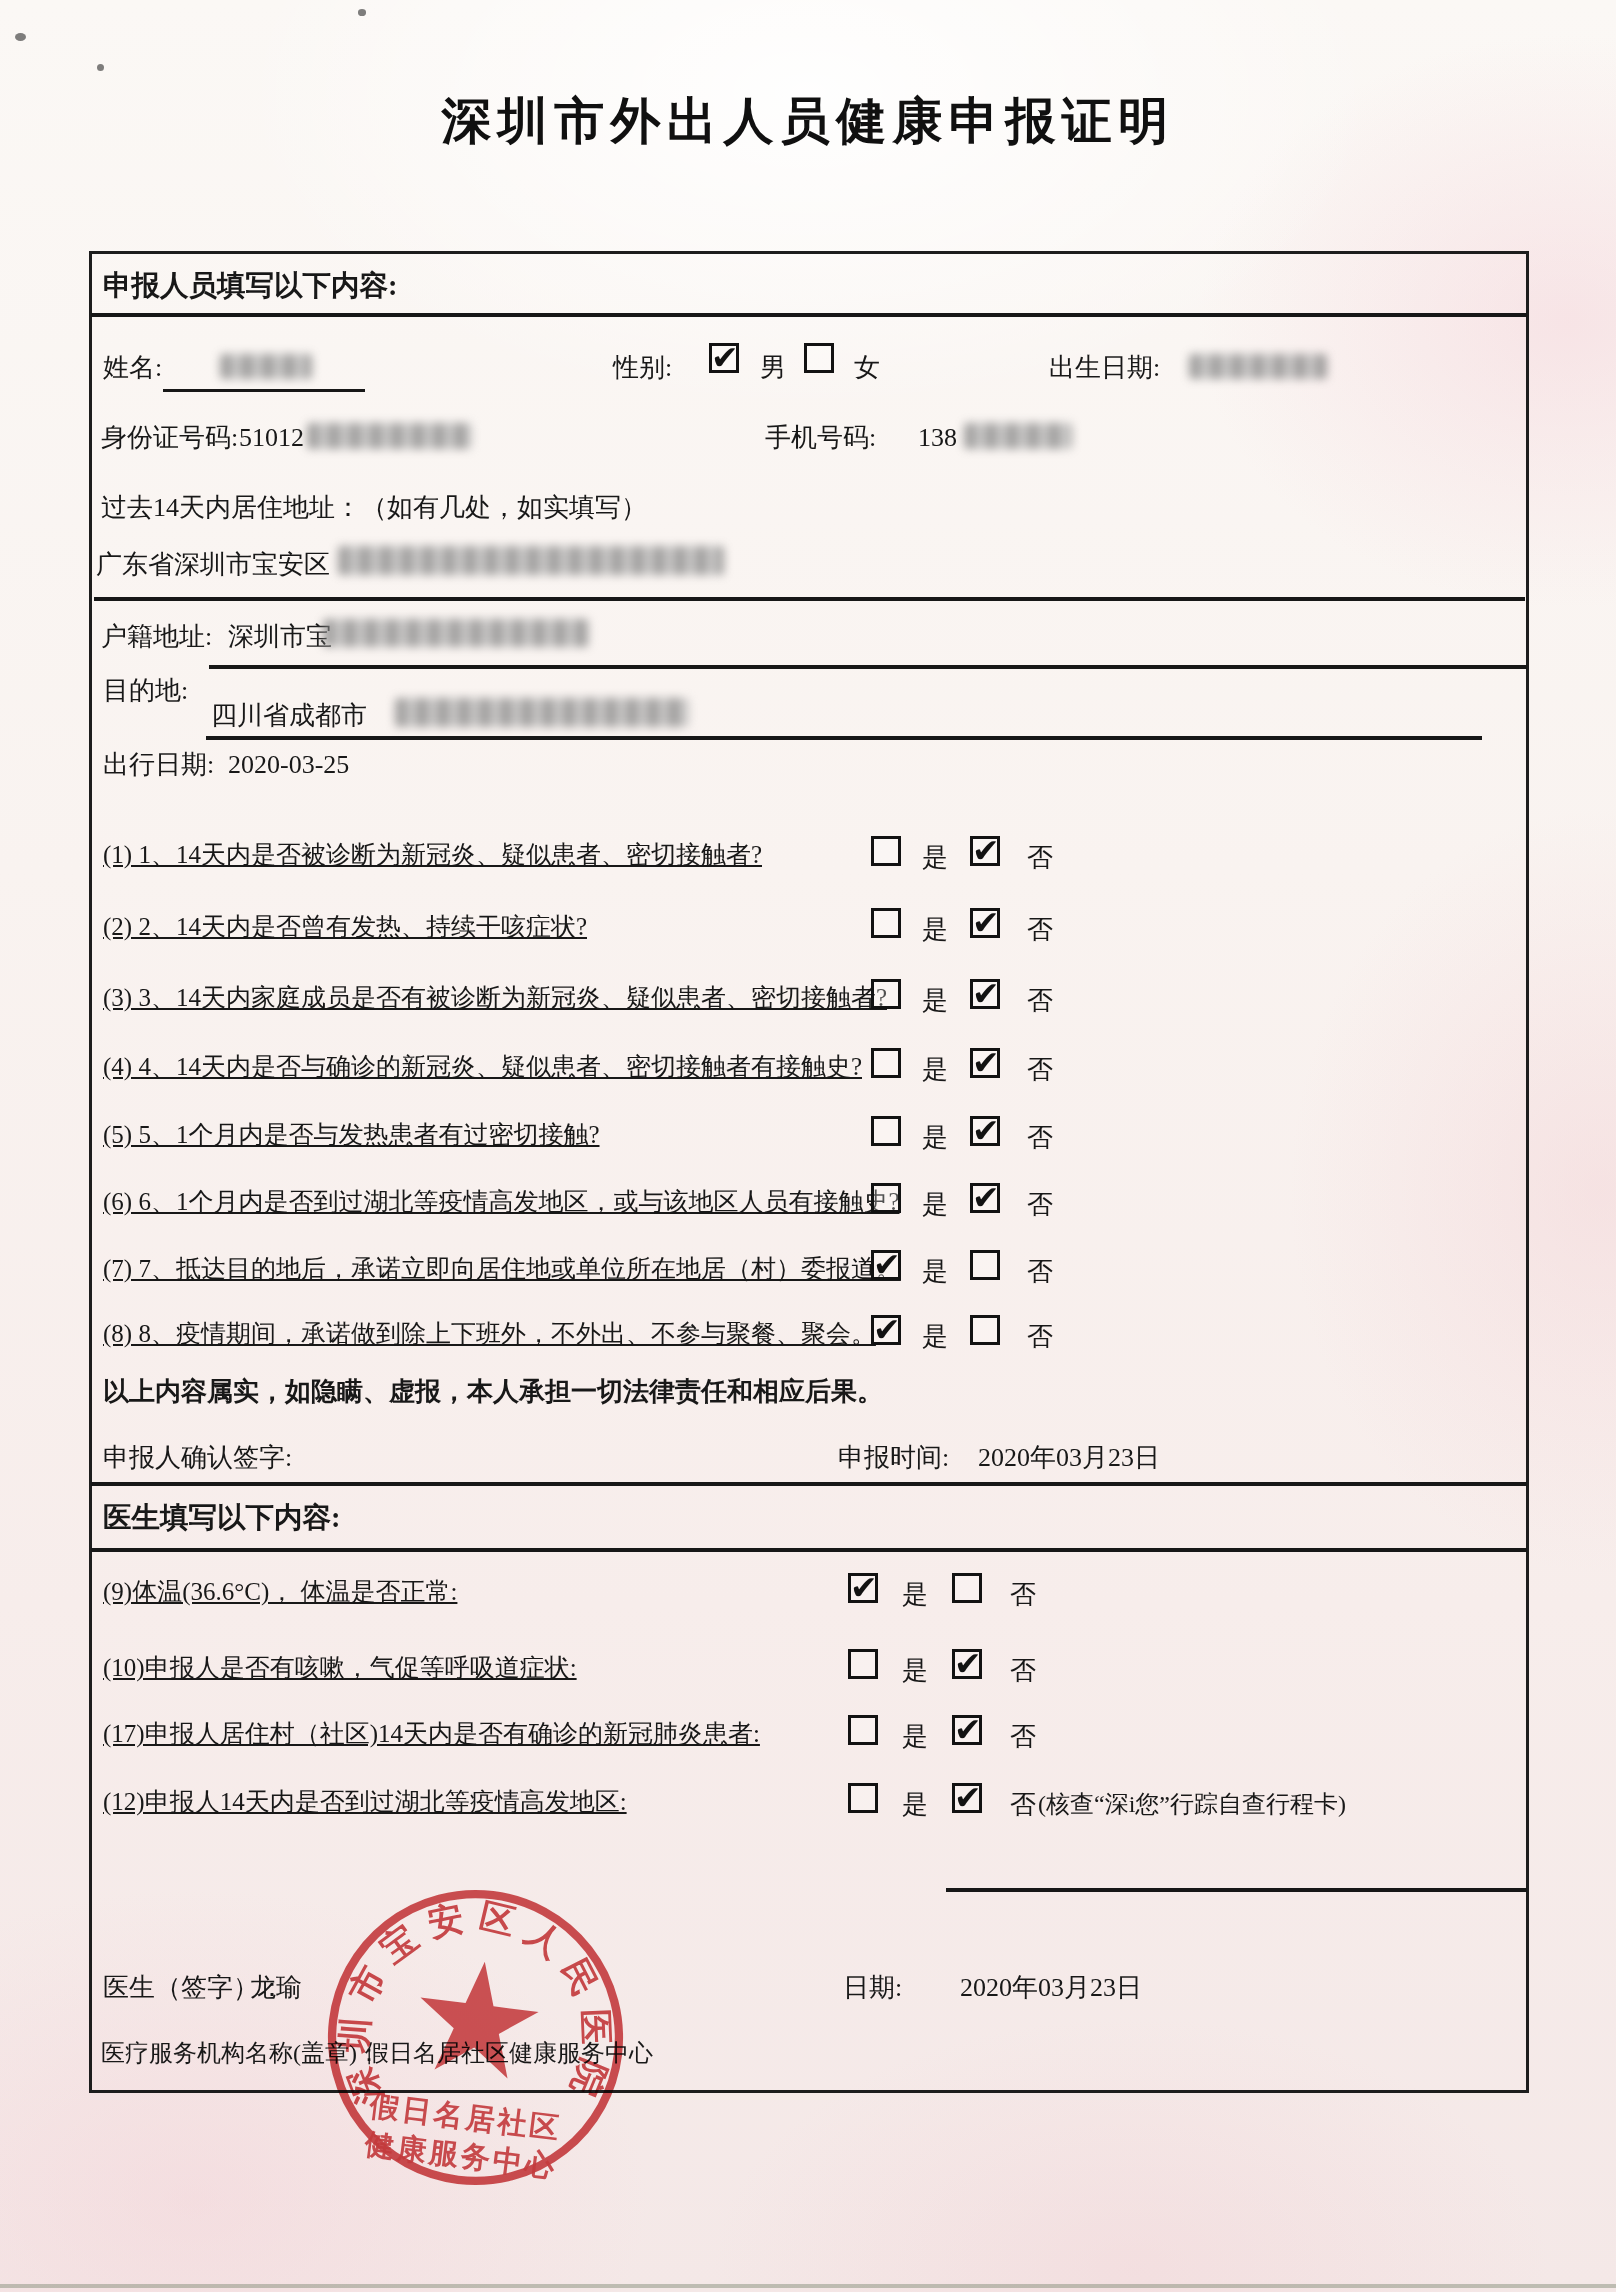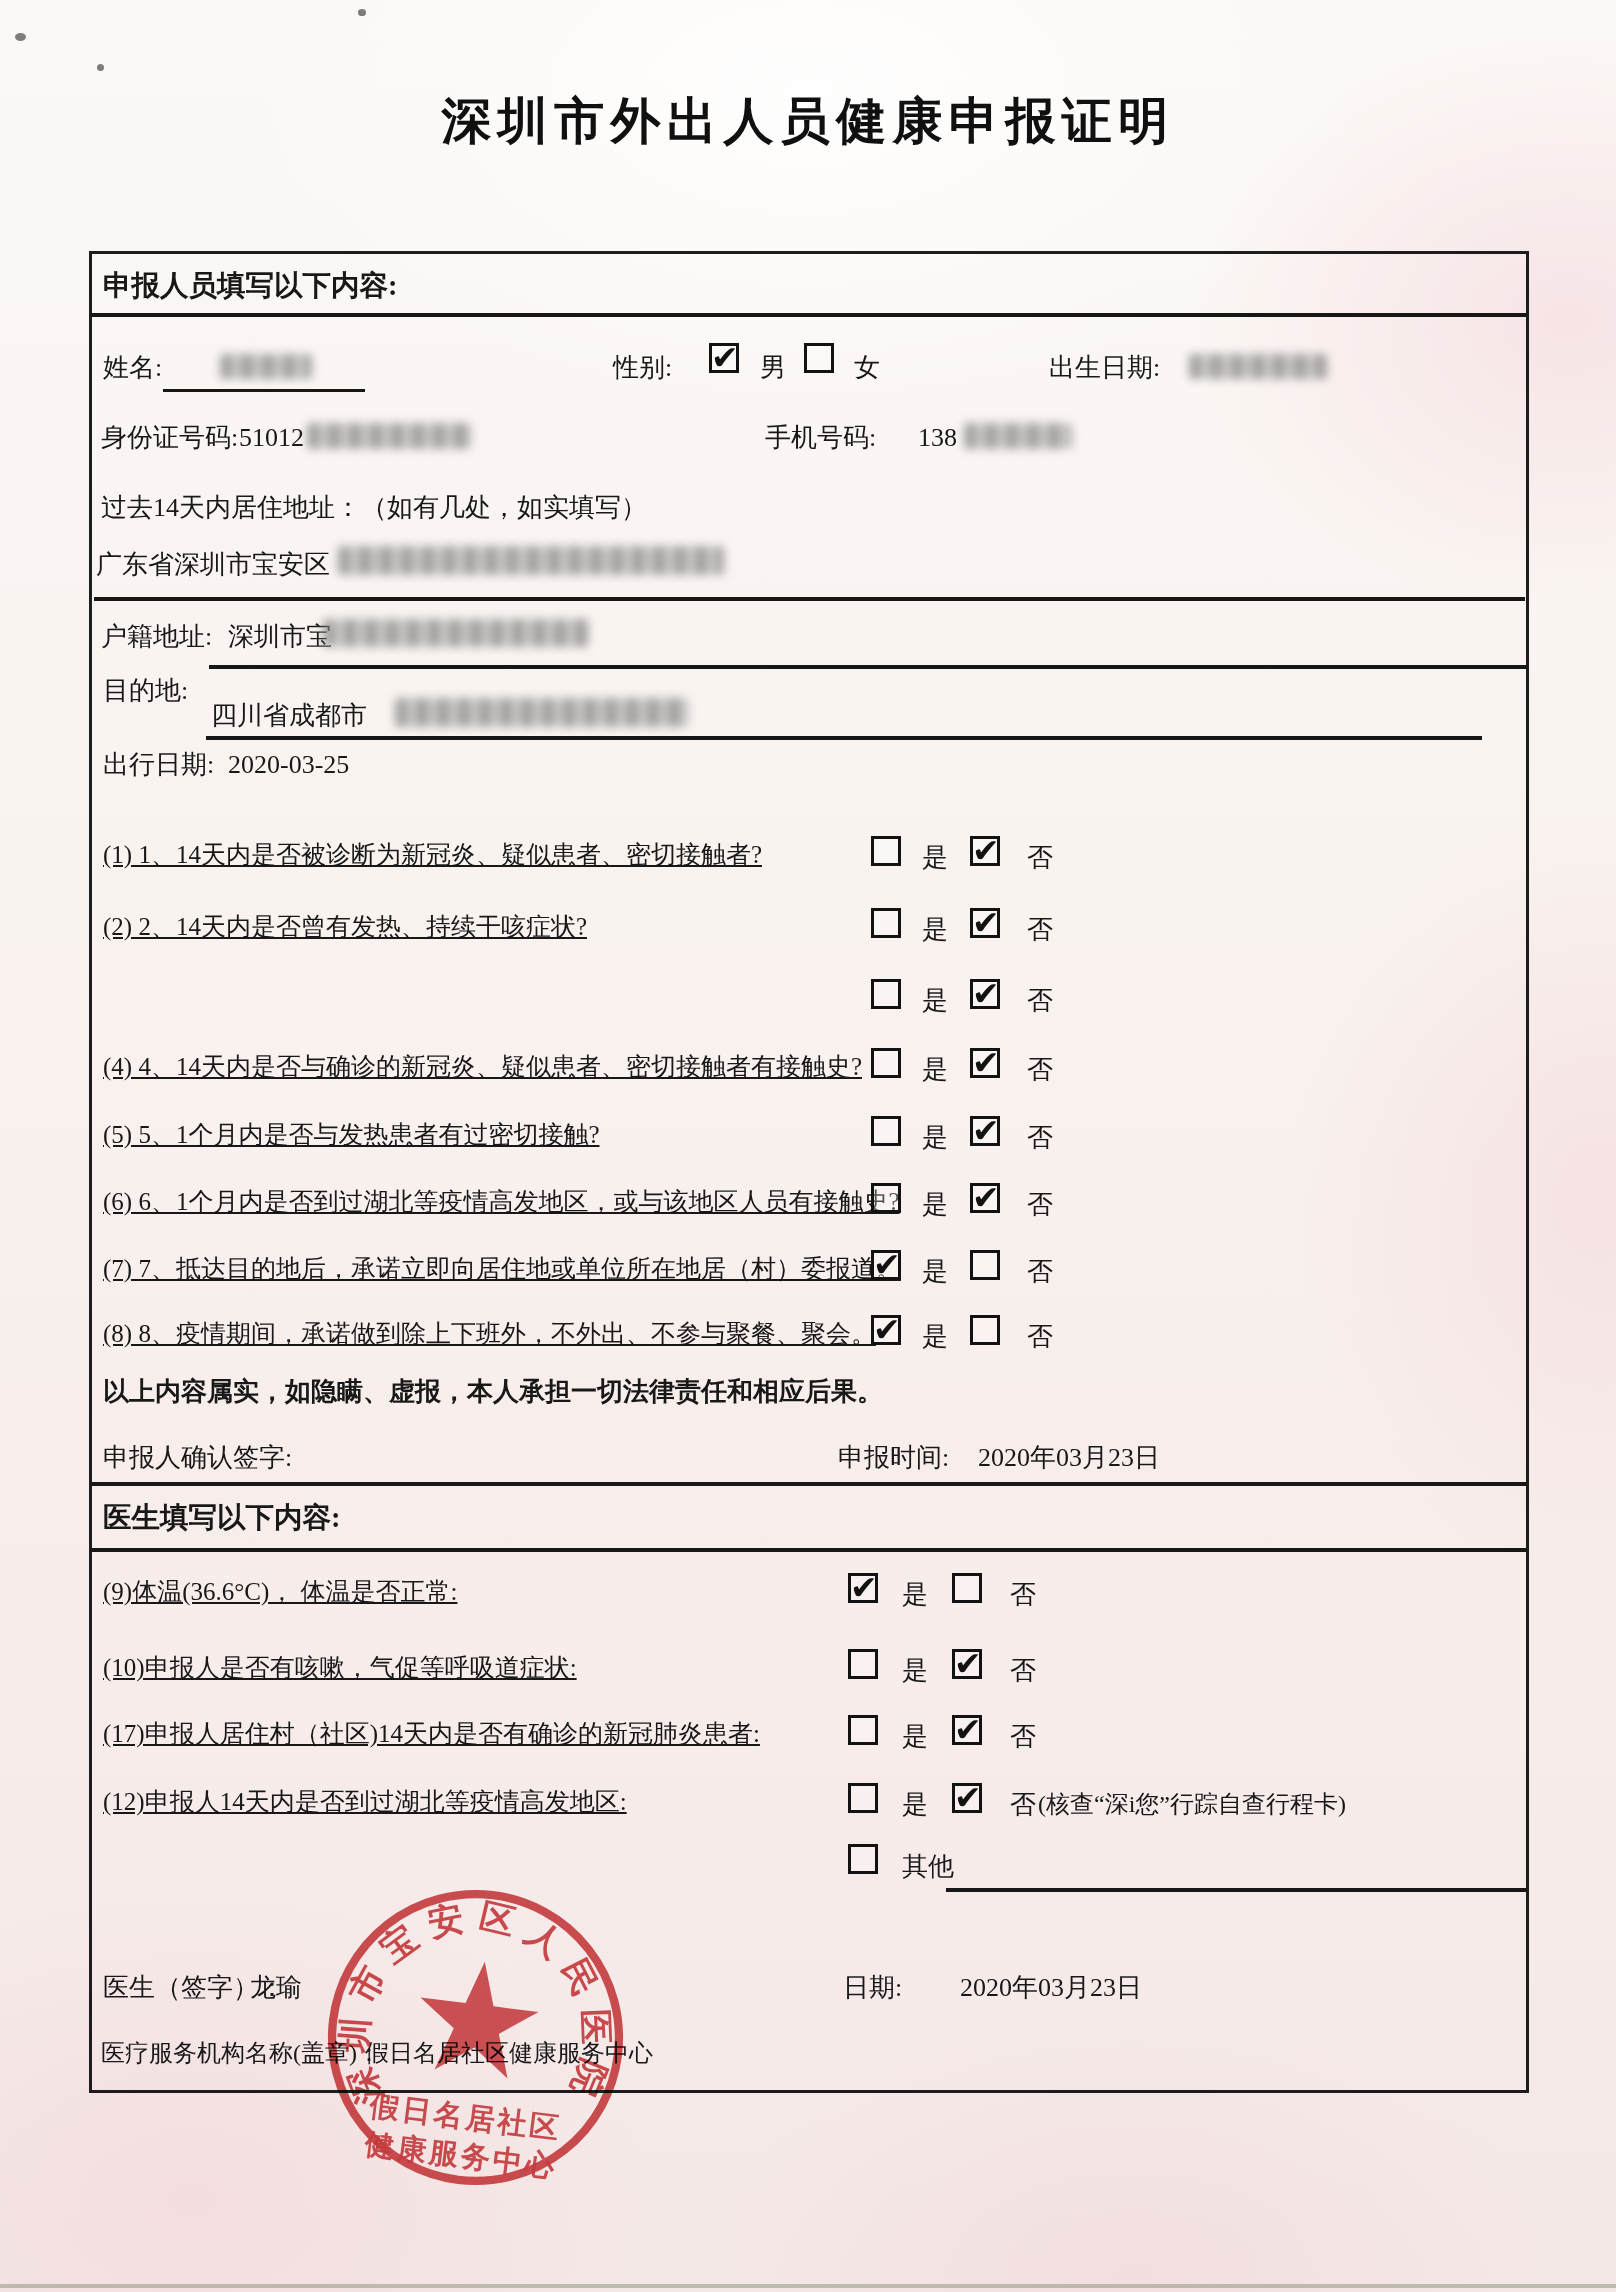--- a/index.html
+++ b/index.html
@@ -103,20 +103,21 @@
     <div class="t" style="left:1027px;top:1.8px;">否</div>
   </div>
   <div class="abs" style="left:0;top:912px;width:100%;height:40px;">
     <div class="t q" style="left:103px;top:0;">(2) 2、14天内是否曾有发热、持续干咳症状?</div>
     <div class="cb" style="left:871px;top:-3.7px;"></div>
     <div class="t" style="left:922px;top:1.8px;">是</div>
     <div class="cb checked" style="left:970px;top:-3.7px;"></div>
     <div class="t" style="left:1027px;top:1.8px;">否</div>
   </div>
   <div class="abs" style="left:0;top:983px;width:100%;height:40px;">
+    <div class="t q" style="left:103px;top:0;">(3) 3、14天内家庭成员是否有被诊断为新冠炎、疑似患者、密切接触者?</div>
     <div class="cb" style="left:871px;top:-3.7px;"></div>
     <div class="t" style="left:922px;top:1.8px;">是</div>
     <div class="cb checked" style="left:970px;top:-3.7px;"></div>
     <div class="t" style="left:1027px;top:1.8px;">否</div>
   </div>
   <div class="abs" style="left:0;top:1052px;width:100%;height:40px;">
     <div class="t q" style="left:103px;top:0;">(4) 4、14天内是否与确诊的新冠炎、疑似患者、密切接触者有接触史?</div>
     <div class="cb" style="left:871px;top:-3.7px;"></div>
     <div class="t" style="left:922px;top:1.8px;">是</div>
     <div class="cb checked" style="left:970px;top:-3.7px;"></div>
@@ -183,24 +184,20 @@
   </div>
   <div class="abs" style="left:0;top:1787px;width:100%;height:40px;">
     <div class="t q" style="left:103px;top:0;">(12)申报人14天内是否到过湖北等疫情高发地区:</div>
     <div class="cb" style="left:848px;top:-3.7px;"></div>
     <div class="t" style="left:902px;top:1.8px;">是</div>
     <div class="cb checked" style="left:952px;top:-3.7px;"></div>
     <div class="t" style="left:1010px;top:1.8px;">否</div>
     <div class="t" style="left:1038px;top:2.8px;font-size:24px;">(核查“深i您”行踪自查行程卡)</div>
   </div>
 
-  <div class="abs" style="left:0;top:1849px;width:100%;height:46px;">
-    <div class="cb" style="left:848px;top:-5.5px;"></div>
-    <div class="t" style="left:902px;top:1.8px;">其他</div>
-  </div>
   <div class="ln" style="left:946px;top:1888px;width:581px;"></div>
 
   <div class="t" style="left:103px;top:1972px;">医生（签字）：</div>
   <div class="t" style="left:250px;top:1972px;">龙瑜</div>
   <div class="t" style="left:843px;top:1972px;">日期:</div>
   <div class="t" style="left:960px;top:1972px;">2020年03月23日</div>
 
   <div class="t" style="left:101px;top:2039px;font-size:24px;">医疗服务机构名称(盖章)：</div>
   <div class="t" style="left:365px;top:2039px;font-size:24px;">假日名居社区健康服务中心</div>
 

